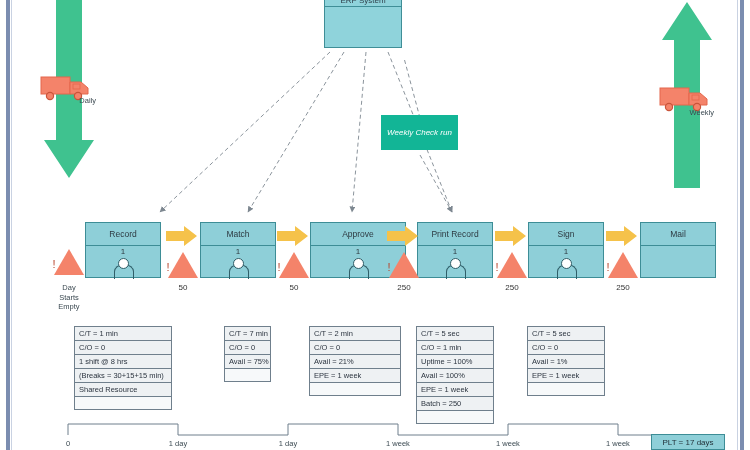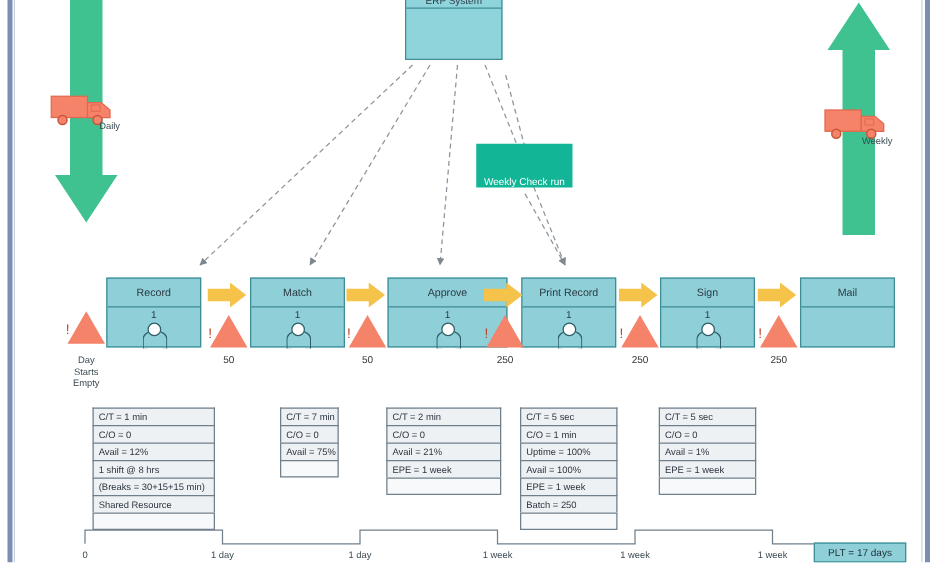--- a/index.html
+++ b/index.html
@@ -91,22 +91,22 @@
 
   
   .bigarrow{position:absolute;}
   .truck{position:absolute;}
   .ship-label{position:absolute;font-size:7.5px;color:#3c4a52;text-align:right;}
 
   
   .checkrun{
     position:absolute;box-sizing:border-box;
     background:#12b596;
-    display:flex;align-items:flex-end;justify-content:center;
-    color:#ffffff;font-size:8px;text-align:center;
+    display:flex;align-items:center;justify-content:center;
+    color:#ffffff;font-size:8px;text-align:center;font-style:italic;
   }
 
   
   .tl-label{position:absolute;font-size:7.5px;color:#3c4a52;text-align:center;}
   .plt{
     position:absolute;box-sizing:border-box;
     background:#8ecfd8;border:1.3px solid #3d8d96;
     display:flex;align-items:center;justify-content:center;
     font-size:8px;color:#23323a;
   }
@@ -287,21 +287,20 @@
 
   <div class="inv" style="left:608px;top:252px;">
     <div class="tri"></div>
       <div class="ibang">!</div>
   </div>
   <div class="inv-qty" style="left:593px;top:283px;width:60px;">250</div>
 
   <div class="databox" style="left:74px;top:326px;width:98px;">
     <div class="drow">C/T = 1 min</div>
     <div class="drow">C/O = 0</div>
-    <div class="drow">Avail = 12%</div>
     <div class="drow">1 shift @ 8 hrs</div>
     <div class="drow">(Breaks = 30+15+15 min)</div>
     <div class="drow">Shared Resource</div>
     <div class="drow blank"></div>
   </div>
 
   <div class="databox" style="left:199px;top:326px;width:72px;padding-left:25px;">
     <div class="drow">C/T = 7 min</div>
     <div class="drow">C/O = 0</div>
     <div class="drow">Avail = 75%</div>

